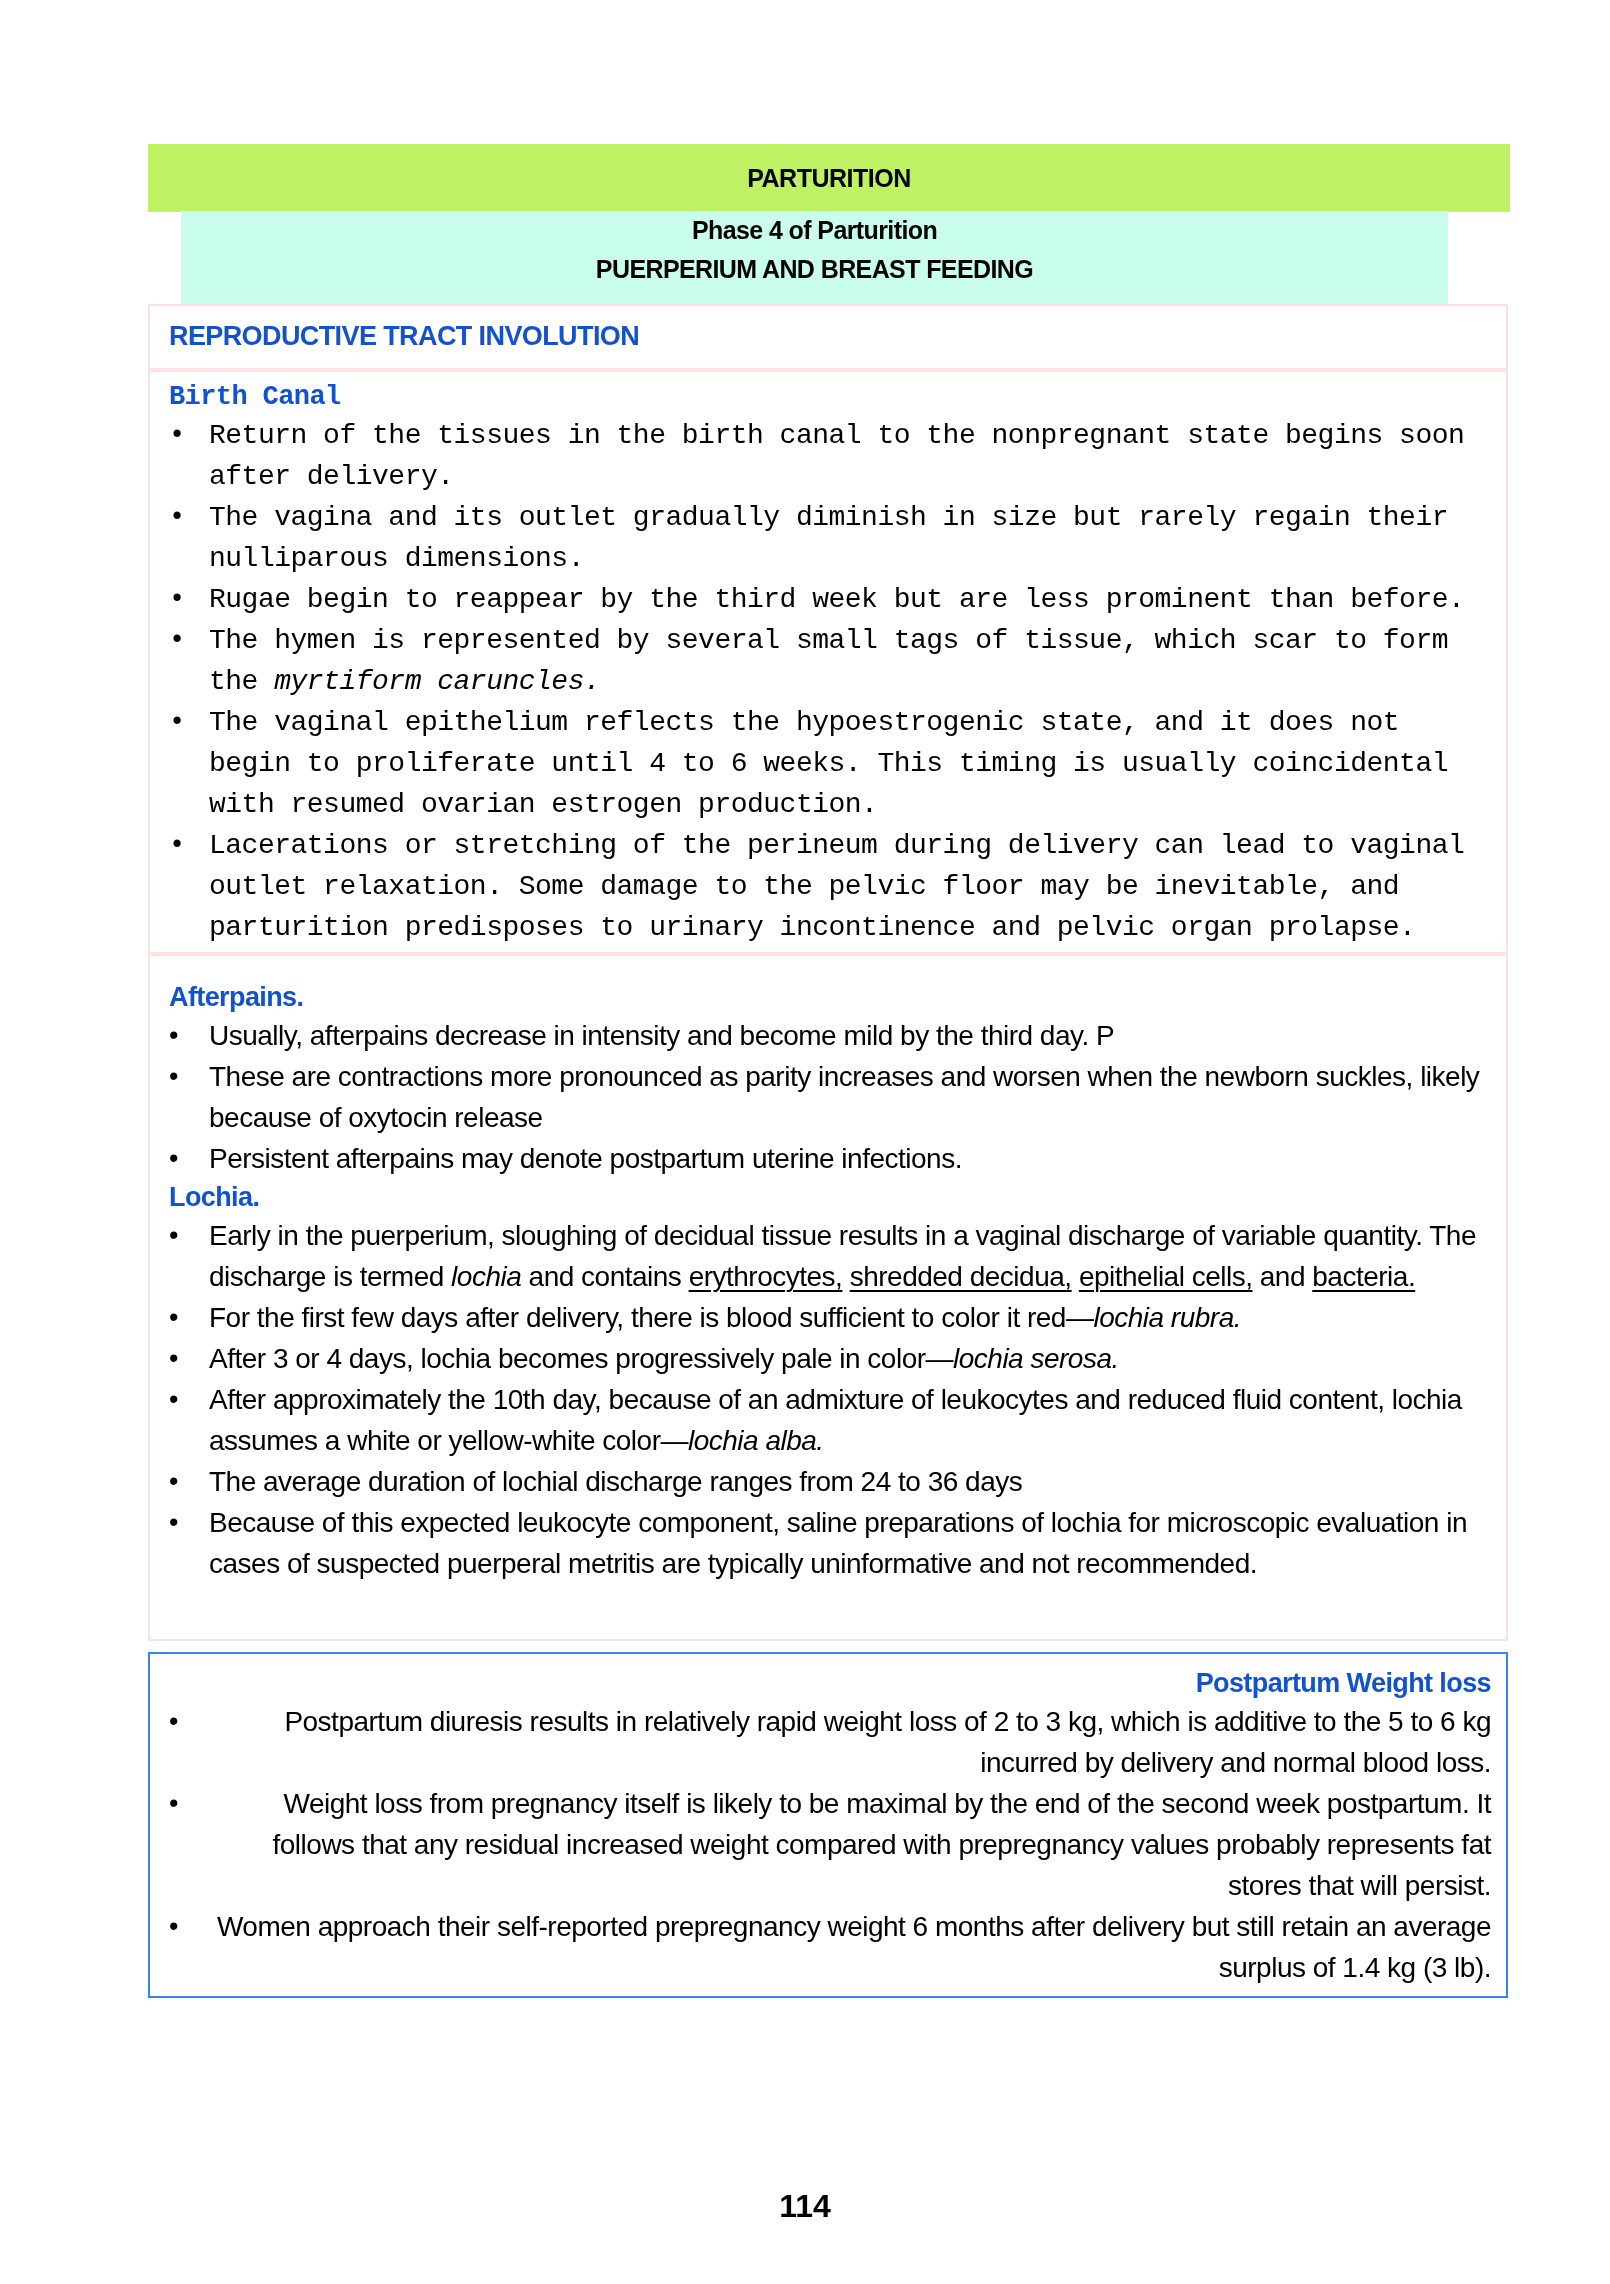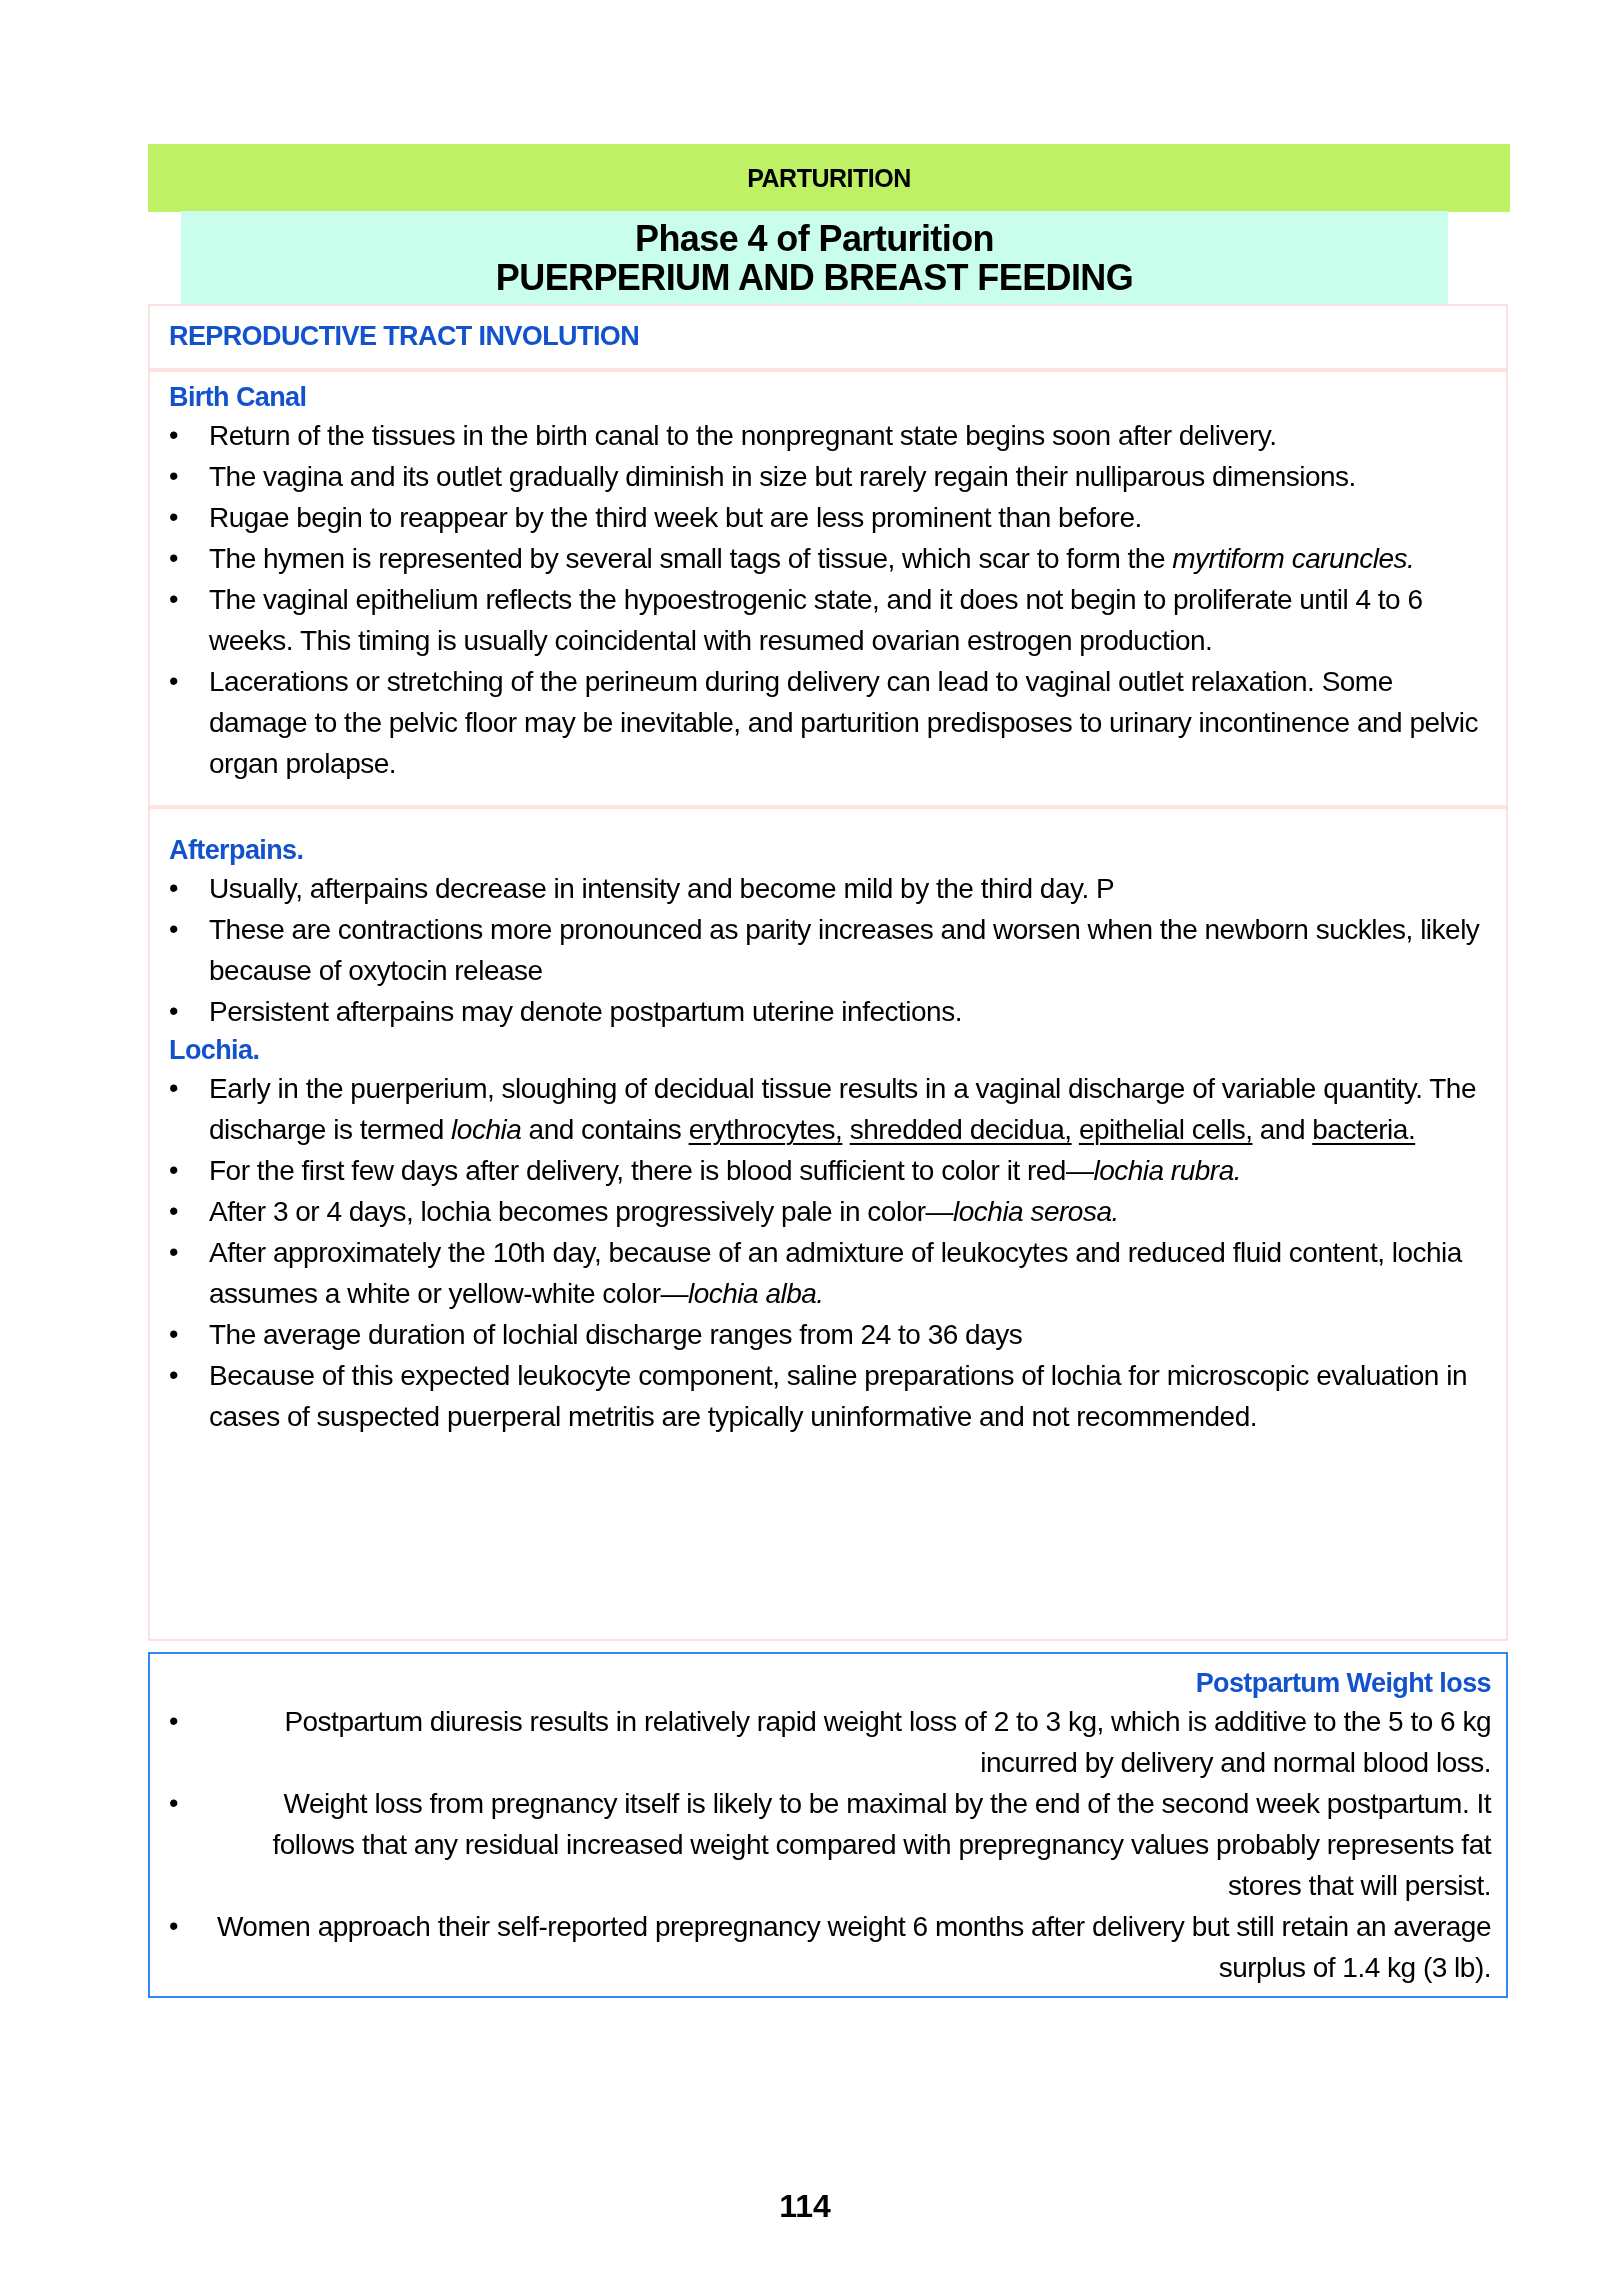--- a/index.html
+++ b/index.html
@@ -3,21 +3,21 @@
 <meta charset="utf-8">
 <style>
   html, body { margin: 0; padding: 0; background: #ffffff; }
   body { width: 1610px; height: 2285px; position: relative; overflow: hidden;
          font-family: "Liberation Sans", sans-serif; color: #000; }
   .band-top { position: absolute; left: 148px; top: 144px; width: 1362px; height: 68px;
               background: #bef264; display: flex; align-items: center; justify-content: center;
               font-weight: bold; font-size: 25px; letter-spacing: -0.5px; }
   .band-sub { position: absolute; left: 181px; top: 211px; width: 1267px; height: 93px;
               background: #c9fdec; display: flex; flex-direction: column; align-items: center;
-              justify-content: center; font-weight: bold; font-size: 36px; line-height: 39px;
+              justify-content: flex-start; font-weight: bold; font-size: 25px; line-height: 39px;
               letter-spacing: -0.6px; }
   .pink-box { position: absolute; left: 148px; top: 304px; width: 1356px; height: 1333px;
               border: 2.9px solid #fde1df; }
   .section { position: relative; border-bottom: 4.8px solid #fde3e1; }
   .section:last-child { border-bottom: none; }
   .sec-header { padding: 12.4px 0 13.3px 19px; }
   .h-blue { color: #1252cc; font-weight: bold; font-size: 27px; letter-spacing: -0.6px;
             line-height: 36px; }
   .sub-pad { padding: 11.4px 15px 9.5px 19px; }
   ul.b { list-style: none; margin: 0; padding: 0; }
@@ -41,21 +41,21 @@
 <div class="band-sub">
   <span>Phase 4 of Parturition</span>
   <span>PUERPERIUM AND BREAST FEEDING</span>
 </div>
 
 <div class="pink-box">
   <div class="section sec-header">
     <div class="h-blue">REPRODUCTIVE TRACT INVOLUTION</div>
   </div>
 
-  <div class="section sub-pad" style="padding-top:7.6px;padding-bottom:21px;">
+  <div class="section sub-pad" style="padding-top:7.6px;padding-bottom:4px;font-family:Liberation Mono, monospace;">
     <div class="h-blue">Birth Canal</div>
     <ul class="b">
       <li>Return of the tissues in the birth canal to the nonpregnant state begins soon after delivery.</li>
       <li>The vagina and its outlet gradually diminish in size but rarely regain their nulliparous dimensions.</li>
       <li>Rugae begin to reappear by the third week but are less prominent than before.</li>
       <li><span>The hymen is represented by several small tags of tissue, which scar to form the </span><span class="it">myrtiform caruncles.</span></li>
       <li>The vaginal epithelium reflects the hypoestrogenic state, and it does not begin to proliferate until 4 to 6 weeks. This timing is usually coincidental with resumed ovarian estrogen production.</li>
       <li>Lacerations or stretching of the perineum during delivery can lead to vaginal outlet relaxation. Some damage to the pelvic floor may be inevitable, and parturition predisposes to urinary incontinence and pelvic organ prolapse.</li>
     </ul>
   </div>

